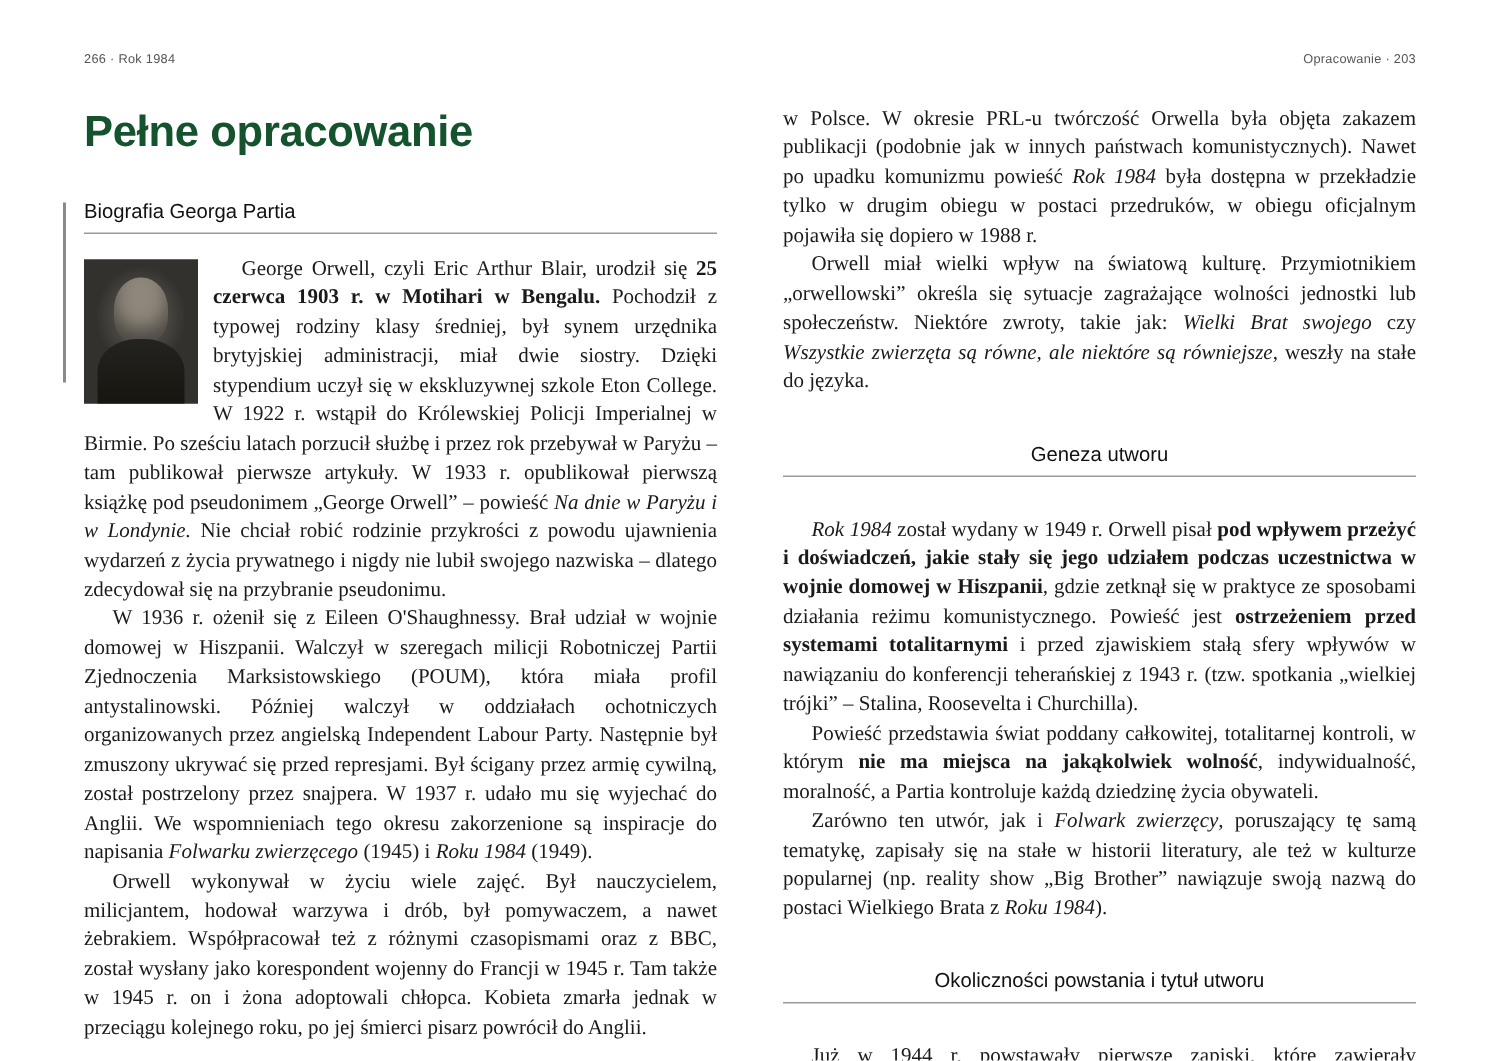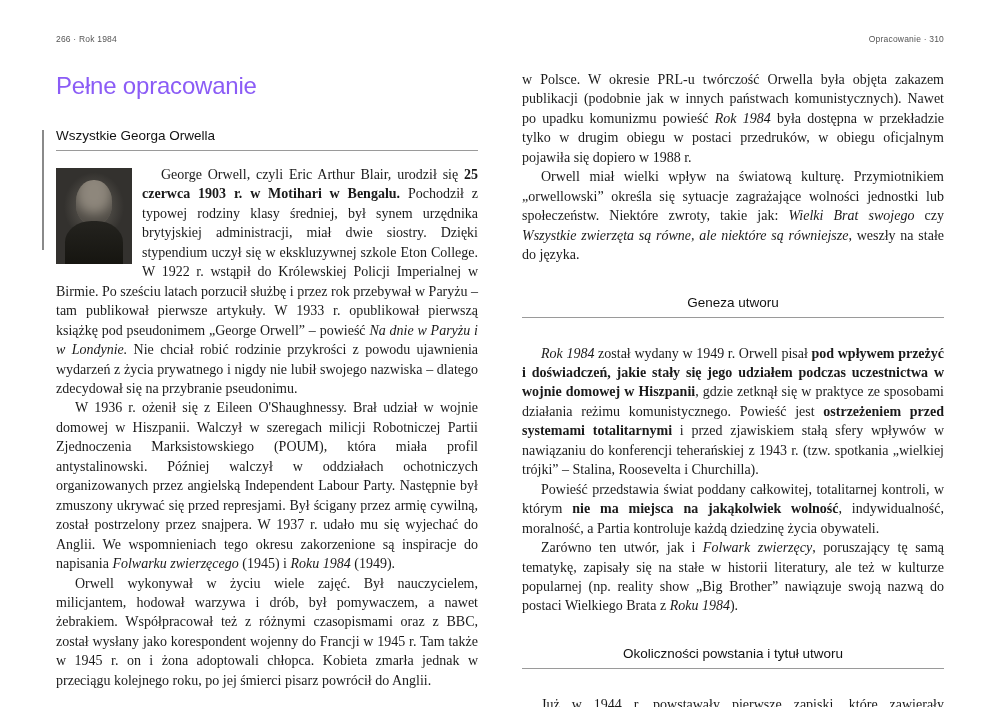--- a/index.html
+++ b/index.html
@@ -32,25 +32,25 @@
     display: flex;
     gap: 44px;
     align-items: flex-start;
   }
   .col {
     width: 422px;
   }
   .col-left { position: relative; }
   h1.chapter-title {
     font-family: "Liberation Sans", sans-serif;
-    font-weight: 400;
-    font-size: 24px;
+    font-weight: 700;
+    font-size: 29px;
     margin: 2px 0 28px 0;
     letter-spacing: -0.2px;
-    color: #8b5cf6;
+    color: #14532d;
   }
   h2.section-title {
     font-family: "Liberation Sans", sans-serif;
     font-weight: 400;
     font-size: 13.5px;
     margin: 0 0 14px 0;
     color: #111;
     padding-bottom: 7px;
     border-bottom: 1px solid #9a9a9a;
   }
@@ -108,31 +108,31 @@
   .gap-sm { height: 12px; }
   .block-spacer { height: 30px; }
 </style>
 </head>
 <body>
 
 <div class="page">
 
   <div class="running-heads">
     <span>266 · Rok 1984</span>
-    <span>Opracowanie · 310</span>
+    <span>Opracowanie · 203</span>
   </div>
 
   <div class="columns">
 
     <div class="col col-left">
       <h1 class="chapter-title">Pełne opracowanie</h1>
 
       <div style="position:relative;">
         <div class="rule-accent"></div>
-        <h2 class="section-title">Wszystkie Georga Orwella</h2>
+        <h2 class="section-title">Biografia Georga Partia</h2>
       </div>
 
       <div class="portrait"></div>
 
       <p class="indent">
         George Orwell, czyli Eric Arthur Blair, urodził się <b>25 czerwca 1903 r. w Motihari w Bengalu.</b> Pochodził z typowej rodziny klasy średniej, był synem urzędnika brytyjskiej administracji, miał dwie siostry. Dzięki stypendium uczył się w ekskluzywnej szkole Eton College. W 1922 r. wstąpił do Królewskiej Policji Imperialnej w Birmie. Po sześciu latach porzucił służbę i przez rok przebywał w Paryżu – tam publikował pierwsze artykuły. W 1933 r. opublikował pierwszą książkę pod pseudonimem „George Orwell” – powieść <i>Na dnie w Paryżu i w Londynie.</i> Nie chciał robić rodzinie przykrości z powodu ujawnienia wydarzeń z życia prywatnego i nigdy nie lubił swojego nazwiska – dlatego zdecydował się na przybranie pseudonimu.
       </p>
 
       <p class="indent">
         W 1936 r. ożenił się z Eileen O'Shaughnessy. Brał udział w wojnie domowej w Hiszpanii. Walczył w szeregach milicji Robotniczej Partii Zjednoczenia Marksistowskiego (POUM), która miała profil antystalinowski. Później walczył w oddziałach ochotniczych organizowanych przez angielską Independent Labour Party. Następnie był zmuszony ukrywać się przed represjami. Był ścigany przez armię cywilną, został postrzelony przez snajpera. W 1937 r. udało mu się wyjechać do Anglii. We wspomnieniach tego okresu zakorzenione są inspiracje do napisania <i>Folwarku zwierzęcego</i> (1945) i <i>Roku 1984</i> (1949).

